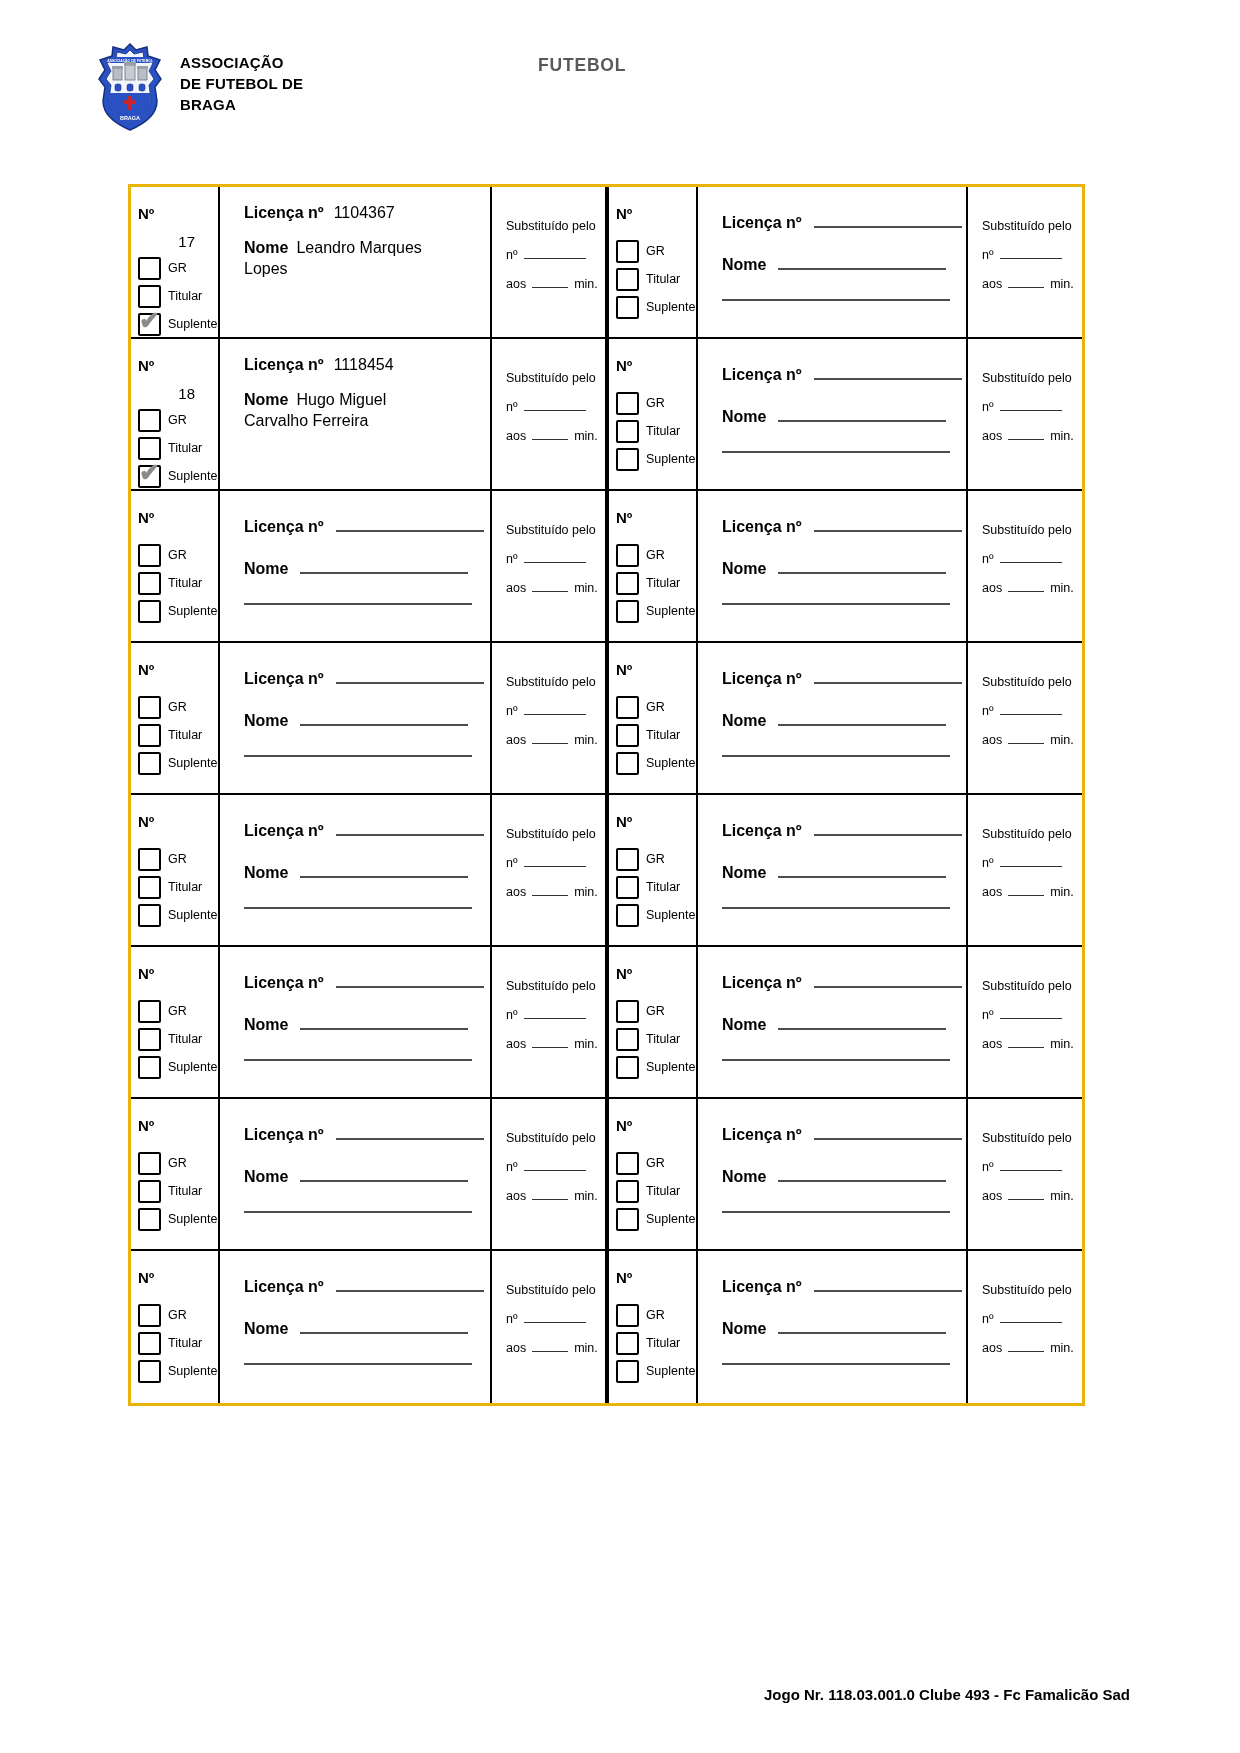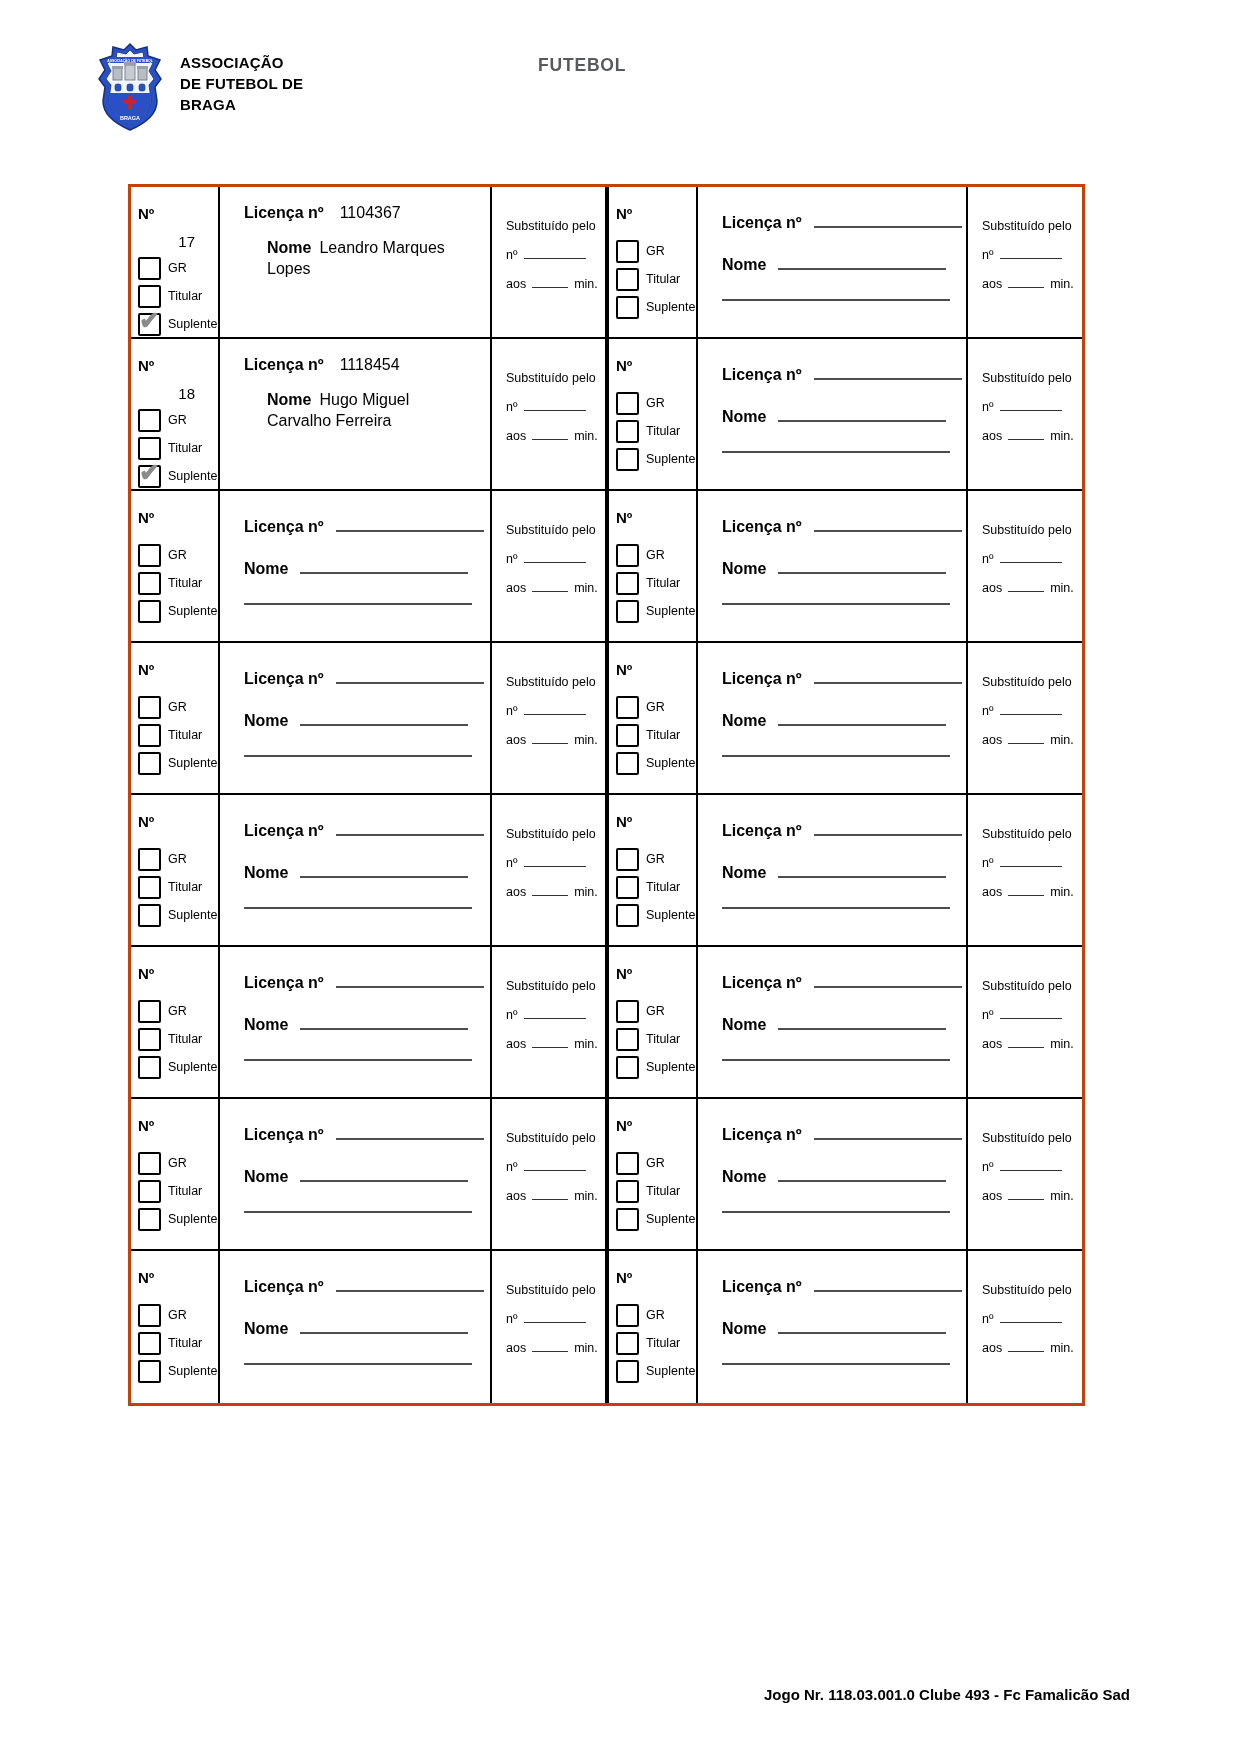--- a/index.html
+++ b/index.html
@@ -12,21 +12,21 @@
   .logo-wrap { position:absolute; left:97px; top:43px; width:66px; height:88px; }
   .org-name { position:absolute; left:180px; top:52px; font-size:15px; font-weight:bold; line-height:21px; letter-spacing:.2px; }
   .page-title { position:absolute; left:538px; top:55px; font-size:17.5px; font-weight:bold; color:#58595b; letter-spacing:.8px; }
 
   
   .sheet-table {
     position:absolute; left:128px; top:184px; width:957px;
     display:grid;
     grid-template-columns:89px 272px 117px 89px 270px 114px;
     grid-auto-rows:152px;
-    border:3px solid #c2410c;
+    border:3px solid #eab308;
     box-sizing:border-box;
   }
   .cell { box-sizing:border-box; border-right:2px solid #000; border-bottom:2px solid #000; overflow:hidden; background:#fff; }
   .cell.sep { border-right:4px solid #000; }
   .sheet-table > .cell:nth-child(6n) { border-right:none; }
   .cell.last-row { border-bottom:none; }
 
   
   .num-row { display:flex; margin:18px 0 0 7px; font-size:15px; }
   .lbl-no { font-weight:bold; }
@@ -36,23 +36,23 @@
   .check { display:none; }
   .checkbox.checked .check { display:block; position:absolute; left:-1px; top:-7px; font-size:25px; line-height:1; color:#8a8a8a; font-weight:bold; }
   .cb-label { margin-left:7px; font-size:12.5px; }
 
   
   .lic-cell { padding:0 18px 0 24px; }
   .lic-line { font-size:16px; white-space:nowrap; }
   .lic-cell.filled .lic-line { margin-top:17px; }
   .lic-cell.empty  .lic-line { margin-top:26px; }
   .b { font-weight:bold; }
-  .lic-value { margin-left:16px; }
+  .lic-value { margin-left:10px; }
   .nome-line { font-size:16px; line-height:21px; }
-  .lic-cell.filled .nome-line { margin-top:15px; width:208px;margin-left:23px; }
+  .lic-cell.filled .nome-line { margin-top:15px; width:208px; }
   .lic-cell.empty  .nome-line { margin-top:22px; }
   .nome-value { margin-left:8px; }
   .fill-line { display:inline-block; border-bottom:2px solid #4d4d4d; height:13px; vertical-align:baseline; }
   .lic-blank { width:148px; margin-left:12px; }
   .nome-blank { width:168px; margin-left:12px; }
   .extra-line { border-bottom:2px solid #4d4d4d; width:228px; margin-top:24px; }
 
   
   .sub-cell { padding:32px 0 0 14px; font-size:12.5px; }
   .sub-line { margin-top:0; }

